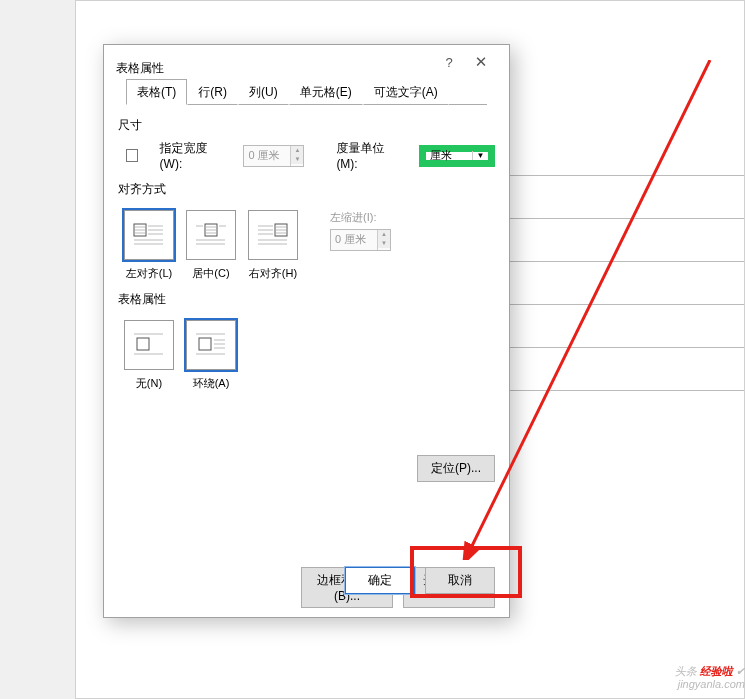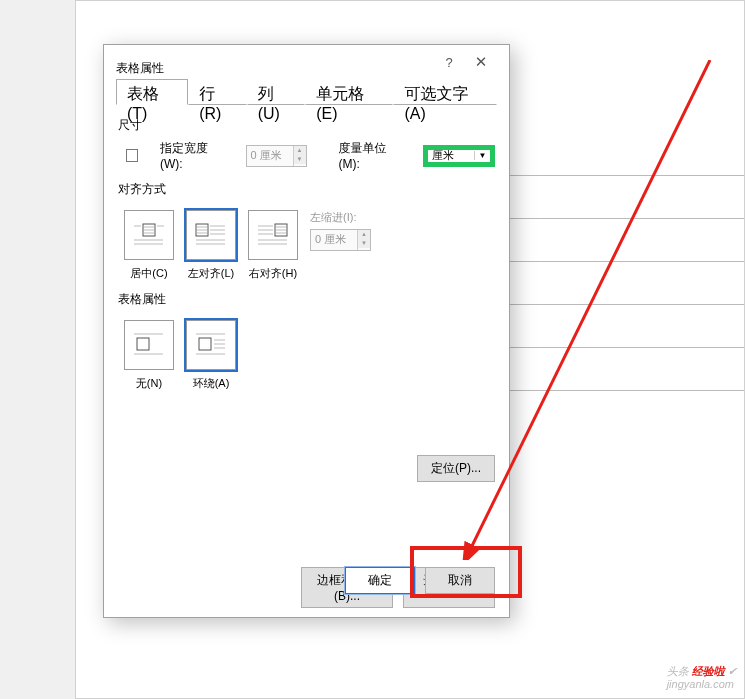--- a/index.html
+++ b/index.html
@@ -4,54 +4,54 @@
   <style>
     * { box-sizing: border-box; margin: 0; padding: 0; font-family: "Microsoft YaHei", sans-serif; }
     body { background: #f0f0f0; width: 745px; height: 699px; position: relative; overflow: hidden; }
     .bg-doc { position: absolute; left: 75px; top: 0; width: 670px; height: 699px; background: #fff; border: 1px solid #d0d0d0; }
     .bg-doc .content { position: absolute; left: 130px; top: 105px; right: 10px; font-size: 16px; }
     .dialog { position: absolute; left: 103px; top: 44px; width: 407px; height: 574px; background: #fff; border: 1px solid #a0a0a0; box-shadow: 5px 5px 20px rgba(0,0,0,0.25); }
     .titlebar { height: 34px; display: flex; align-items: center; padding: 0 12px; font-size: 12px; }
     .titlebar .title { flex: 1; margin-top: 13px; }
     .titlebar .help-icon, .titlebar .close-icon { width: 32px; text-align: center; font-size: 13px; color: #555; cursor: pointer; }
     .titlebar .close-icon { font-size: 15px; }
-    .tabs { display: flex; padding: 0 12px; font-size: 16px; height: 26px; }
+    .tabs { display: flex; padding: 0 22px; font-size: 12px; height: 26px; }
     .tab { padding: 4px 10px; border: 1px solid transparent; border-bottom: 1px solid #ababab; cursor: pointer; }
     .tab.active { border: 1px solid #ababab; border-bottom: 1px solid #fff; }
     .tab-filler { flex: 1; border-bottom: 1px solid #ababab; }
     .body { padding: 12px 14px; font-size: 12px; }
     fieldset { border: none; margin-bottom: 10px; }
     .grp-label { font-size: 12px; margin-bottom: 6px; display: block; }
     .size-row { display: flex; align-items: center; gap: 22px; padding-left: 8px; }
     .chk { width: 13px; height: 13px; border: 1px solid #777; display: inline-block; }
     .spin { display: inline-flex; border: 1px solid #bbb; height: 22px; background: #fafafa; color: #999; }
     .spin .val { width: 46px; padding: 2px 4px; font-size: 11px; }
     .spin .btns { display: flex; flex-direction: column; border-left: 1px solid #ccc; }
     .spin .btns span { font-size: 6px; line-height: 9px; width: 12px; text-align: center; background: #eee; }
-    .combo { display: inline-flex; border: 5px solid #22c55e; height: 22px; align-items: center; background: #fff; }
+    .combo { display: inline-flex; border: 7px solid #22c55e; height: 22px; align-items: center; background: #fff; }
     .combo .val { width: 46px; padding: 2px 4px; font-size: 11px; }
     .combo .arrow { width: 16px; text-align: center; border-left: 1px solid #ccc; font-size: 8px; }
     .align-opts { display: flex; gap: 12px; padding: 6px 6px 0 6px; align-items: flex-start; }
     .opt { display: flex; flex-direction: column; align-items: center; gap: 6px; cursor: pointer; }
     .opt .preview { width: 50px; height: 50px; border: 1px solid #999; display: flex; align-items: center; justify-content: center; background: #fff; }
     .opt.selected .preview { outline: 2px solid #2a6fc9; }
     .opt .lbl { font-size: 11px; }
-    .left-indent { }
+    .left-indent { margin-left: 20px; }
     .left-indent .il { font-size: 11px; color: #999; margin-bottom: 4px; }
     .wrap-opts { display: flex; gap: 12px; padding: 6px 6px 0 6px; align-items: flex-end; }
     .btn { border: 1px solid #adadad; background: #e1e1e1; padding: 4px 10px; font-size: 12px; cursor: pointer; display: inline-block; text-align: center; }
     .btn.primary { background: #fff; border: 1px solid #2a6fc9; outline: 1px solid #90b8e8; }
     .footer { position: absolute; bottom: 23px; right: 14px; display: flex; gap: 10px; }
     .footer .btn { width: 70px; }
     .pos-btn { position: absolute; right: 14px; top: 410px; width: 78px; }
     .bottom-btns { position: absolute; right: 14px; top: 522px; display: flex; gap: 10px; }
     .bottom-btns .btn { width: 92px; }
     .red-box { position: absolute; border: 4px solid #e71f19; }
     .red-arrow { position: absolute; pointer-events: none; }
-    .watermark { position: absolute; right: 8px; bottom: 8px; font-size: 11px; color: #bbb; line-height: 1.2; font-style: italic; }
+    .watermark { position: absolute; right: 0; bottom: 8px; font-size: 11px; color: #bbb; text-align: right; line-height: 1.2; font-style: italic; }
     .hr-line { border-top: 1px solid #bbb; margin: 0; }
     .bg-lines { position: absolute; left: 335px; right: 0; top: 174px; display: flex; flex-direction: column; gap: 42px; }
   </style>
 </head>
 <body>
 
 <div class="bg-doc">
   <div class="content">
     <span>变形↵</span>
   </div>
@@ -98,50 +98,50 @@
         <span class="combo">
           <span class="val">厘米</span>
           <span class="arrow">▼</span>
         </span>
       </div>
     </fieldset>
 
     <fieldset>
       <span class="grp-label">对齐方式</span>
       <div class="align-opts">
-        <div class="opt">
-          <div class="preview">
-              <svg width="32" height="26">
-                <rect x="10" y="2" width="12" height="12" fill="none" stroke="#555"></rect>
-                <line x1="11" y1="5" x2="21" y2="5" stroke="#bbb"></line>
-                <line x1="11" y1="8" x2="21" y2="8" stroke="#bbb"></line>
-                <line x1="11" y1="11" x2="21" y2="11" stroke="#bbb"></line>
-                <line x1="1" y1="4" x2="8" y2="4" stroke="#bbb"></line>
-                <line x1="24" y1="4" x2="31" y2="4" stroke="#bbb"></line>
-                <line x1="1" y1="18" x2="30" y2="18" stroke="#bbb"></line>
-                <line x1="1" y1="22" x2="30" y2="22" stroke="#bbb"></line>
-              </svg>
-            </div>
-          <span class="lbl">居中(C)</span>
-        </div>
         <div class="opt selected">
           <div class="preview">
               <svg width="32" height="26">
                 <rect x="1" y="2" width="12" height="12" fill="none" stroke="#555"></rect>
                 <line x1="2" y1="5" x2="12" y2="5" stroke="#bbb"></line>
                 <line x1="2" y1="8" x2="12" y2="8" stroke="#bbb"></line>
                 <line x1="2" y1="11" x2="12" y2="11" stroke="#bbb"></line>
                 <line x1="15" y1="4" x2="30" y2="4" stroke="#bbb"></line>
                 <line x1="15" y1="8" x2="30" y2="8" stroke="#bbb"></line>
                 <line x1="15" y1="12" x2="30" y2="12" stroke="#bbb"></line>
                 <line x1="1" y1="18" x2="30" y2="18" stroke="#bbb"></line>
                 <line x1="1" y1="22" x2="30" y2="22" stroke="#bbb"></line>
               </svg>
             </div>
           <span class="lbl">左对齐(L)</span>
+        </div>
+        <div class="opt">
+          <div class="preview">
+              <svg width="32" height="26">
+                <rect x="10" y="2" width="12" height="12" fill="none" stroke="#555"></rect>
+                <line x1="11" y1="5" x2="21" y2="5" stroke="#bbb"></line>
+                <line x1="11" y1="8" x2="21" y2="8" stroke="#bbb"></line>
+                <line x1="11" y1="11" x2="21" y2="11" stroke="#bbb"></line>
+                <line x1="1" y1="4" x2="8" y2="4" stroke="#bbb"></line>
+                <line x1="24" y1="4" x2="31" y2="4" stroke="#bbb"></line>
+                <line x1="1" y1="18" x2="30" y2="18" stroke="#bbb"></line>
+                <line x1="1" y1="22" x2="30" y2="22" stroke="#bbb"></line>
+              </svg>
+            </div>
+          <span class="lbl">居中(C)</span>
         </div>
         <div class="opt">
           <div class="preview">
               <svg width="32" height="26">
                 <rect x="18" y="2" width="12" height="12" fill="none" stroke="#555"></rect>
                 <line x1="19" y1="5" x2="29" y2="5" stroke="#bbb"></line>
                 <line x1="19" y1="8" x2="29" y2="8" stroke="#bbb"></line>
                 <line x1="19" y1="11" x2="29" y2="11" stroke="#bbb"></line>
                 <line x1="1" y1="4" x2="16" y2="4" stroke="#bbb"></line>
                 <line x1="1" y1="8" x2="16" y2="8" stroke="#bbb"></line>

